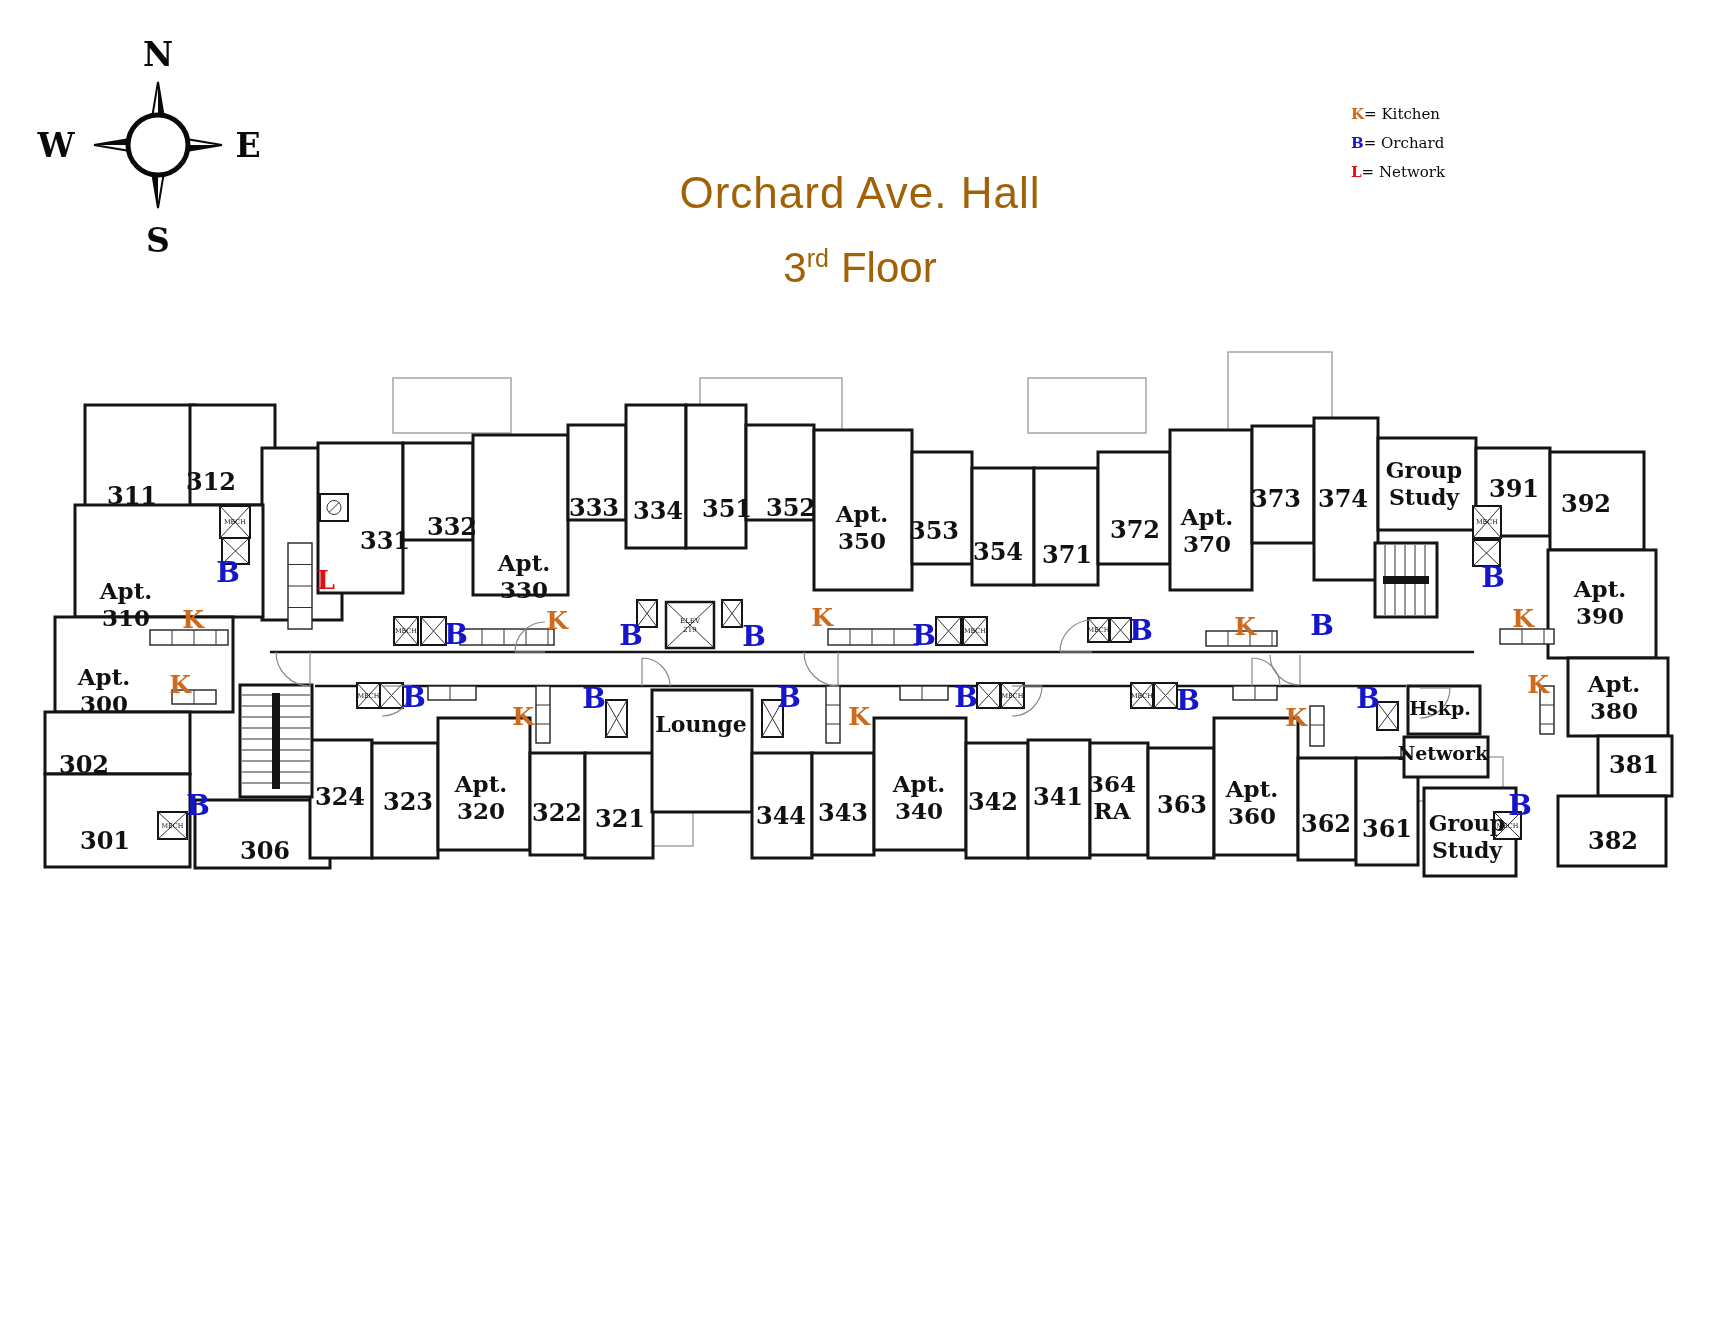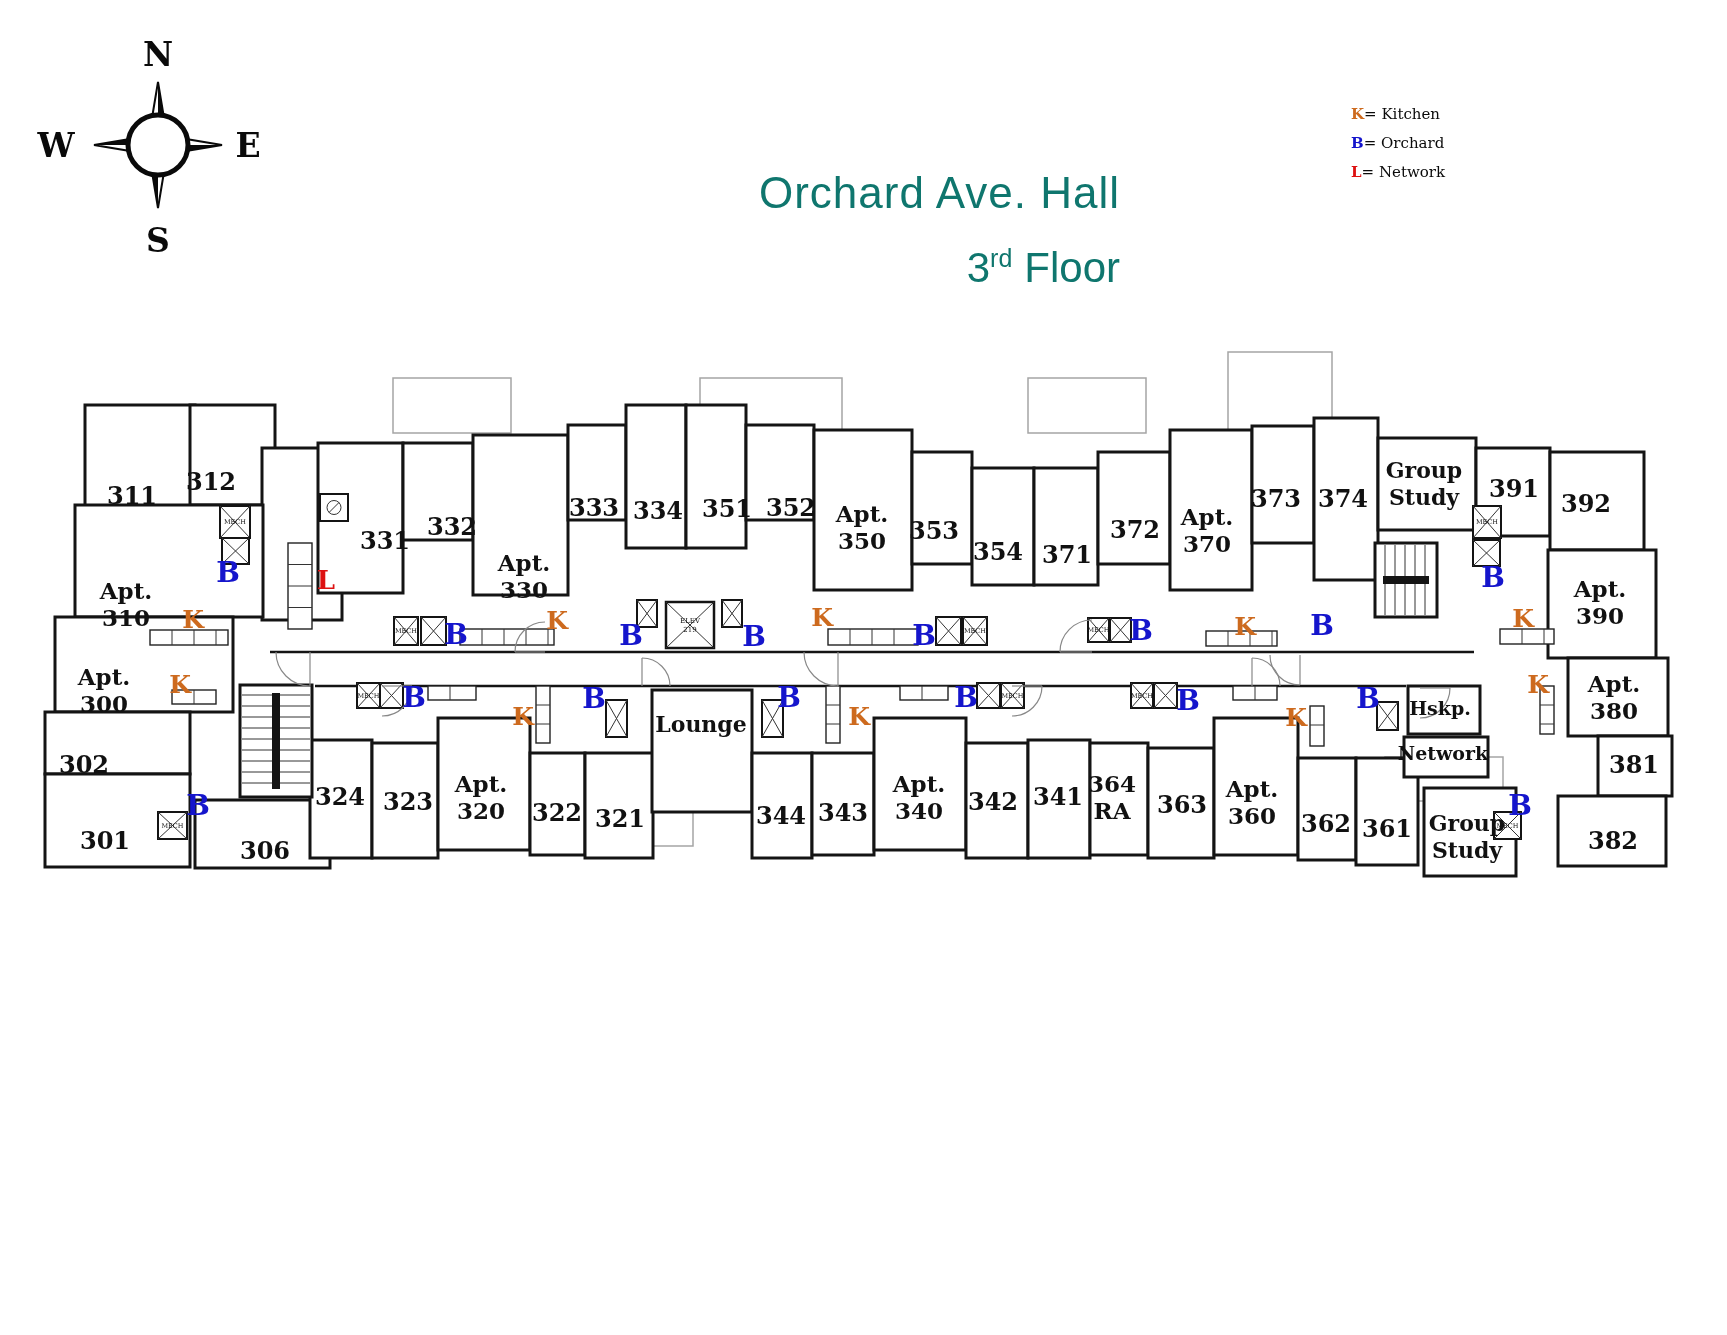--- a/index.html
+++ b/index.html
@@ -1,19 +1,19 @@
 <!DOCTYPE html>
 <html><head>
 <meta charset="utf-8">
 <style>
   html,body{margin:0;padding:0;background:#fff;}
   .page{position:relative;width:1727px;height:1335px;background:#fff;overflow:hidden;
         font-family:"DejaVu Serif",serif;}
-  .title-block{position:absolute;left:600px;top:168px;width:520px;text-align:right;
-        font-family:"Liberation Sans",sans-serif;color:#0f766e;}
+  .title-block{position:absolute;left:600px;top:168px;width:520px;text-align:center;
+        font-family:"Liberation Sans",sans-serif;color:#a16207;}
   .hall-title{font-size:44px;font-weight:400;letter-spacing:1px;}
   .floor-title{font-size:42px;margin-top:26px;}
   .floor-title sup{font-size:25px;vertical-align:super;}
   .floor-title .fw{margin-left:12px;}
   .legend{position:absolute;left:1351px;top:100px;font-size:15px;line-height:29px;color:#0a0a0a;}
   .legend .row{white-space:nowrap;}
   .legend .letter{font-weight:bold;}
   .c-k{color:#cd6a1e;}
   .c-b{color:#1515cc;}
   .c-l{color:#dd1111;}

